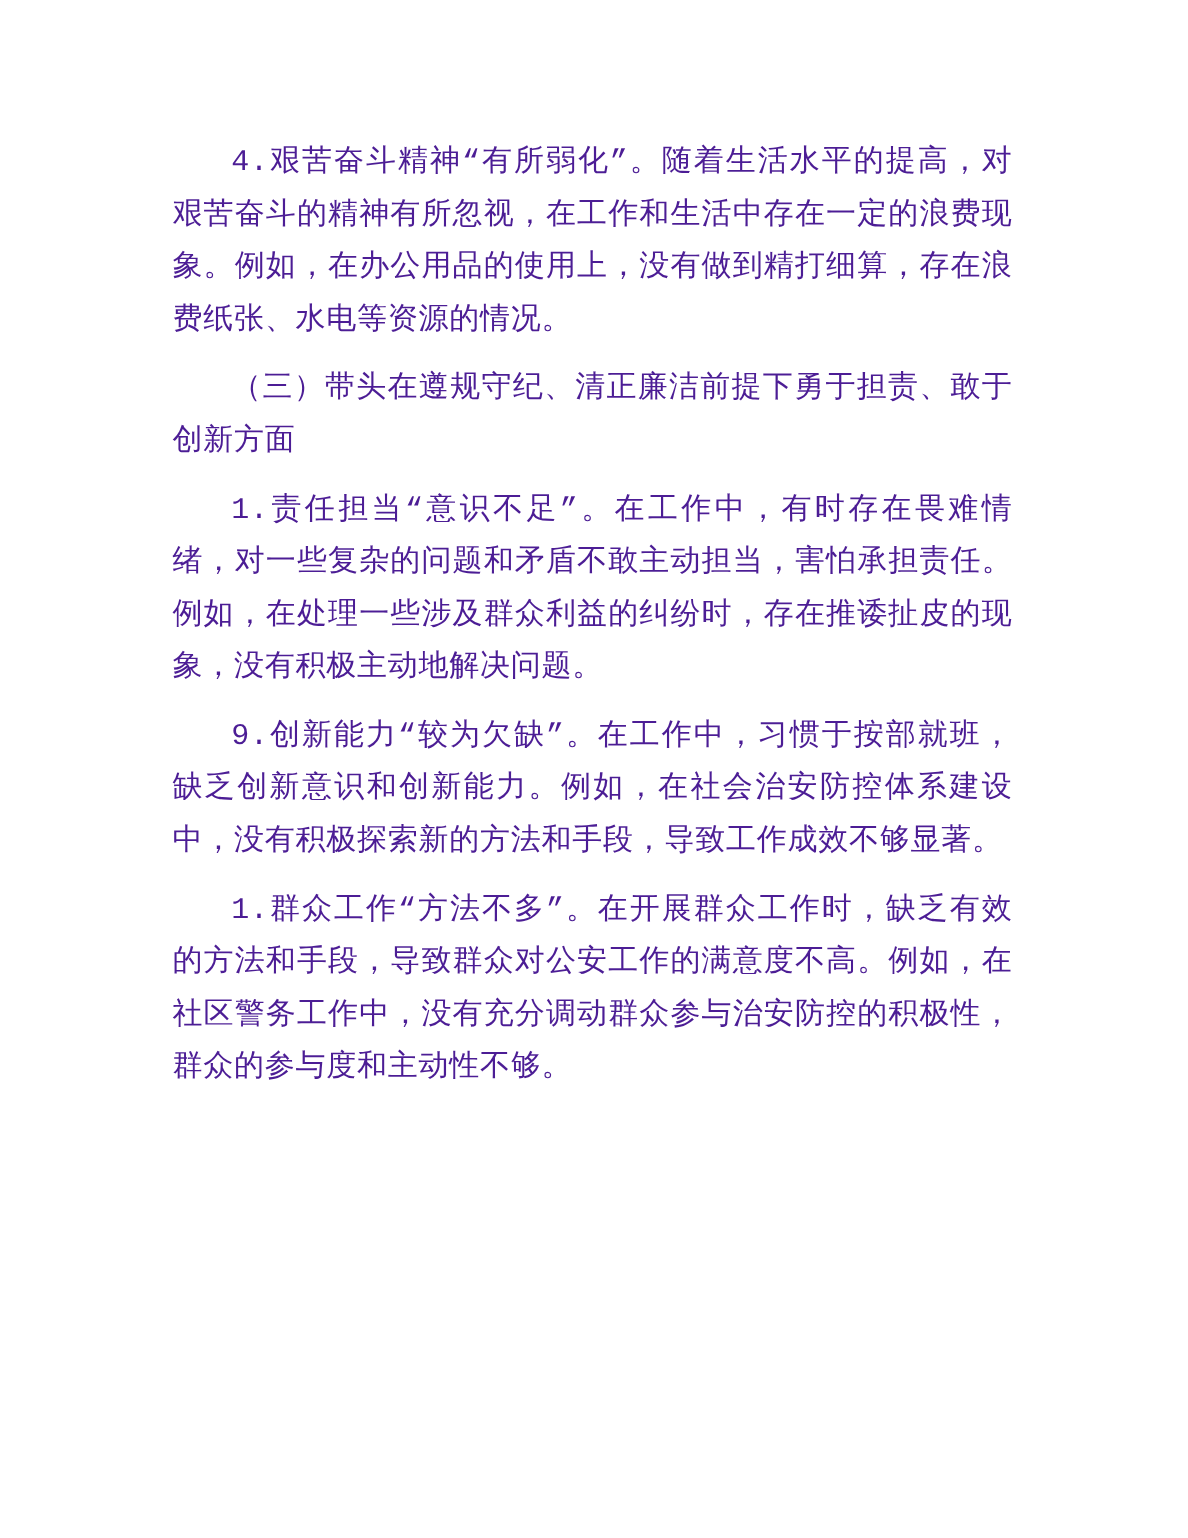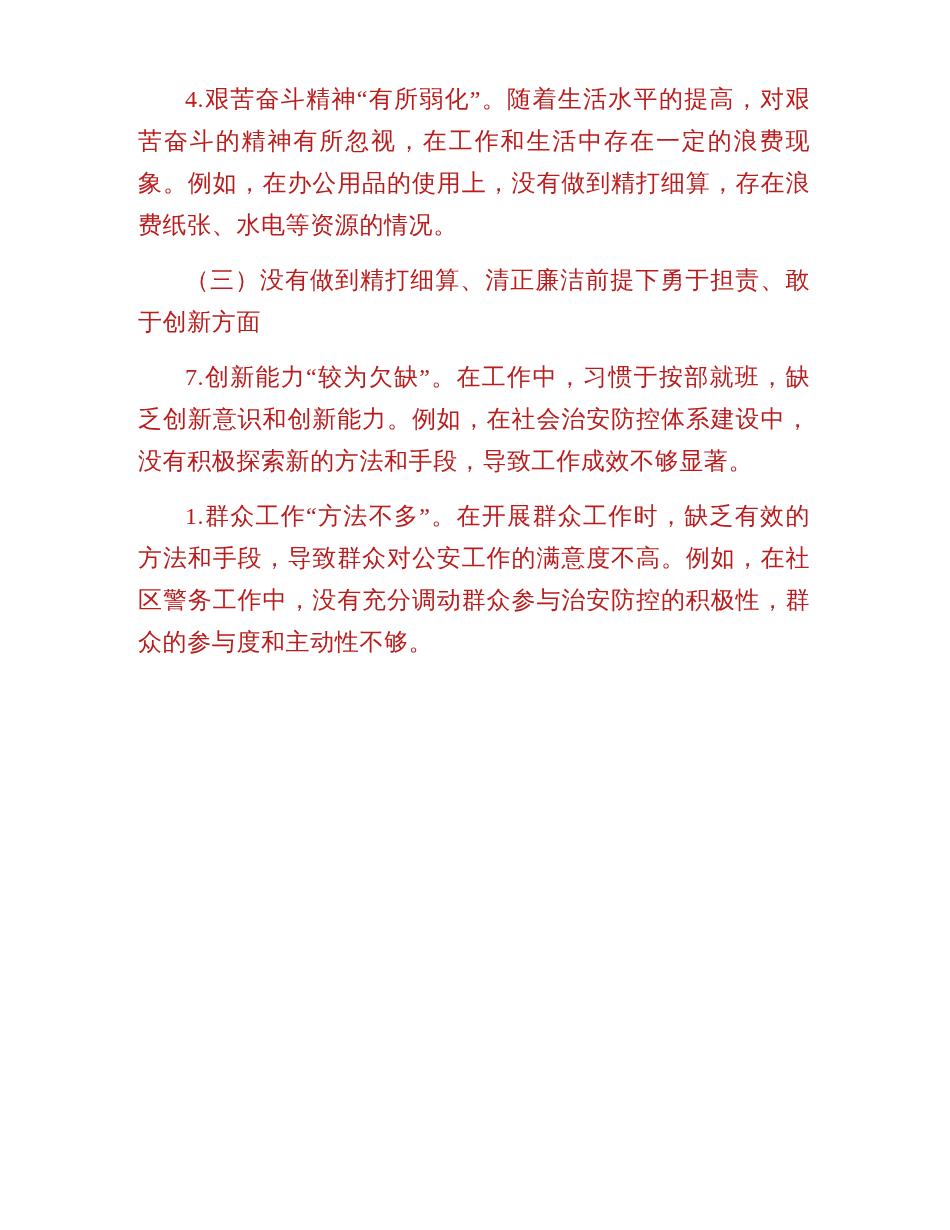--- a/index.html
+++ b/index.html
@@ -10,26 +10,26 @@
     width: 950px;
     height: 1230px;
     background: #ffffff;
     overflow: hidden;
   }
   .page {
     box-sizing: border-box;
     width: 950px;
     height: 1230px;
     background: #ffffff;
-    padding: 78px 140px 0 138px;
-    font-family: Liberation Serif, serif;
+    padding: 110px 140px 0 138px;
+    font-family: Liberation Mono, monospace;
     font-size: 24px;
     letter-spacing: 0.6px;
     line-height: 42px;
-    color: #b91c1c;
+    color: #4c1d95;
     font-weight: normal;
   }
   .para {
     margin: 0 0 13px 0;
     text-indent: 47px;
     text-align: justify;
     text-justify: inter-ideograph;
     word-break: break-all;
     font-weight: normal;
   }
@@ -40,20 +40,21 @@
     
     font-weight: normal;
   }
 </style>
 </head>
 <body>
 
 <div class="page">
   <p class="para">4.艰苦奋斗精神“有所弱化”。随着生活水平的提高，对艰苦奋斗的精神有所忽视，在工作和生活中存在一定的浪费现象。例如，在办公用品的使用上，没有做到精打细算，存在浪费纸张、水电等资源的情况。</p>
 
-  <p class="para heading">（三）没有做到精打细算、清正廉洁前提下勇于担责、敢于创新方面</p>
+  <p class="para heading">（三）带头在遵规守纪、清正廉洁前提下勇于担责、敢于创新方面</p>
 
+  <p class="para">1.责任担当“意识不足”。在工作中，有时存在畏难情绪，对一些复杂的问题和矛盾不敢主动担当，害怕承担责任。例如，在处理一些涉及群众利益的纠纷时，存在推诿扯皮的现象，没有积极主动地解决问题。</p>
 
-  <p class="para">7.创新能力“较为欠缺”。在工作中，习惯于按部就班，缺乏创新意识和创新能力。例如，在社会治安防控体系建设中，没有积极探索新的方法和手段，导致工作成效不够显著。</p>
+  <p class="para">9.创新能力“较为欠缺”。在工作中，习惯于按部就班，缺乏创新意识和创新能力。例如，在社会治安防控体系建设中，没有积极探索新的方法和手段，导致工作成效不够显著。</p>
 
 
   <p class="para">1.群众工作“方法不多”。在开展群众工作时，缺乏有效的方法和手段，导致群众对公安工作的满意度不高。例如，在社区警务工作中，没有充分调动群众参与治安防控的积极性，群众的参与度和主动性不够。</p>
 </div>
 
 </body></html>

